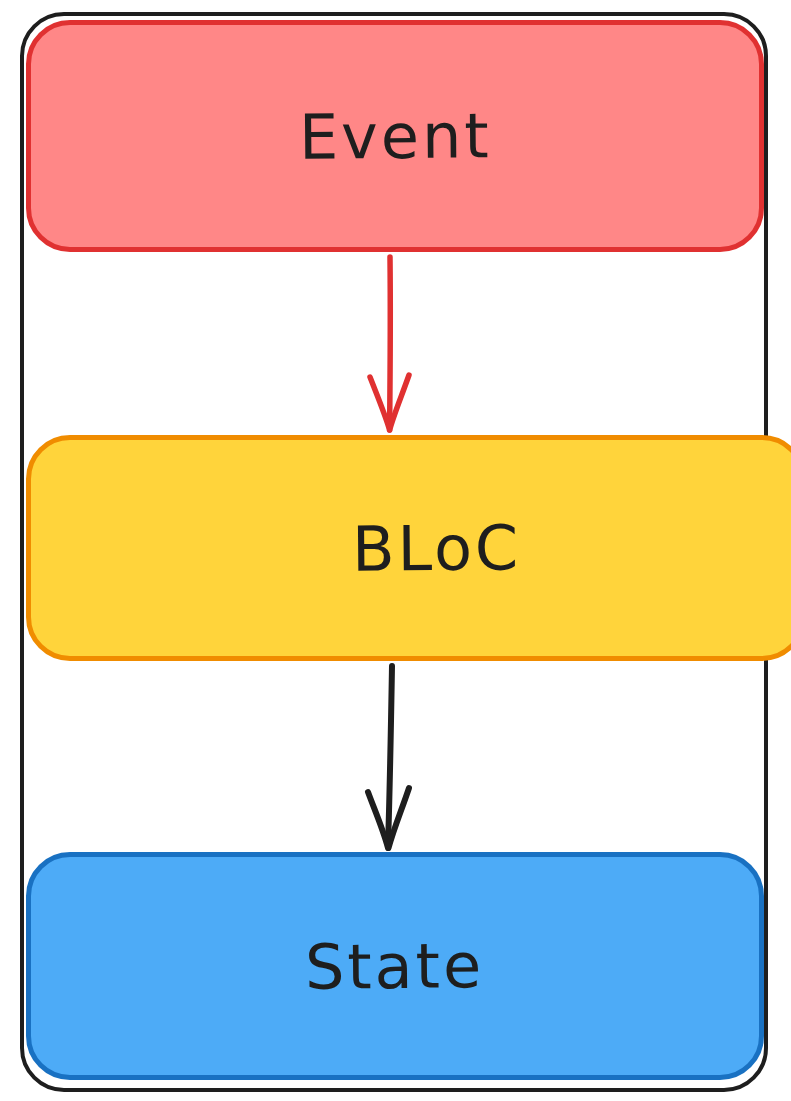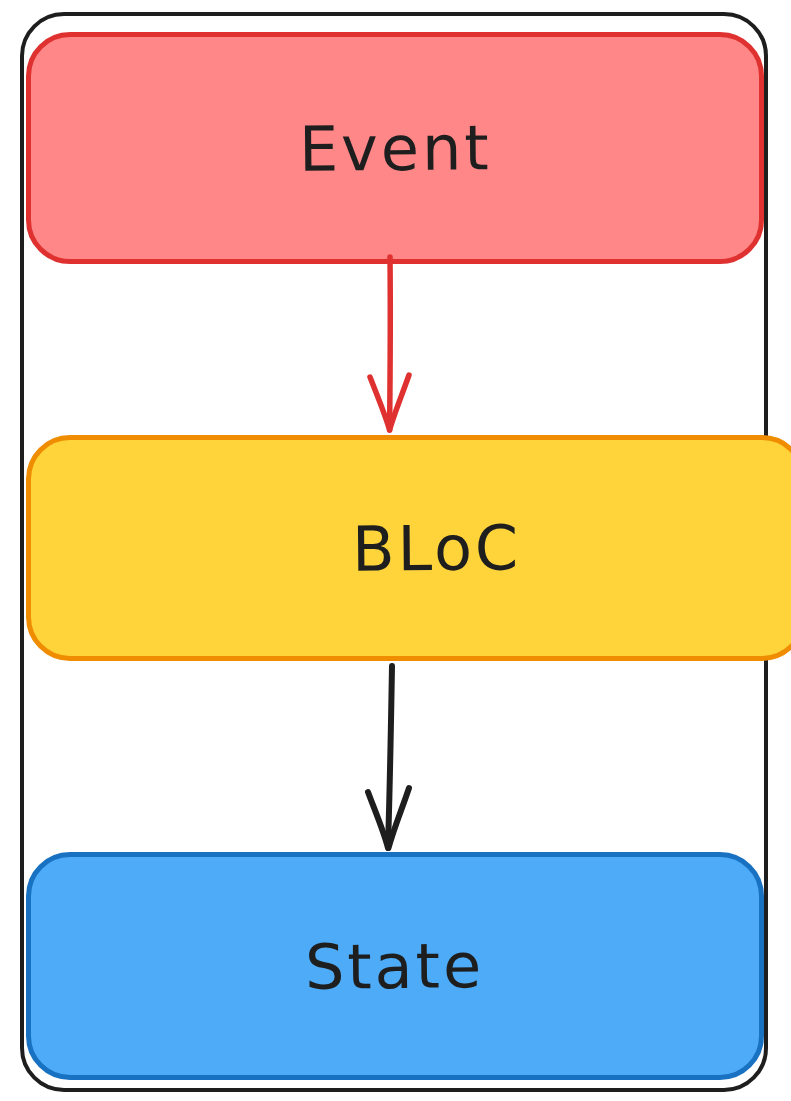--- a/index.html
+++ b/index.html
@@ -29,21 +29,21 @@
     position: absolute;
     left: 26px;
     width: 728px;
     border: 5px solid;
     border-radius: 44px;
     display: flex;
     align-items: center;
     justify-content: center;
     box-sizing: content-box;
   }
-  .node-event { top: 32px;  height: 222px; justify-content: center; }
+  .node-event { top: 20px;  height: 222px; justify-content: center; }
   .node-bloc  { top: 435px; height: 216px; padding-left: 42px; }
   .node-state { top: 852px; height: 218px; }
   .node-label {
     font-size: 62px;
     letter-spacing: 3px;
     font-weight: 500;
     color: #1e1e1e;
     transform: rotate(-0.5deg);
     user-select: none;
   }

